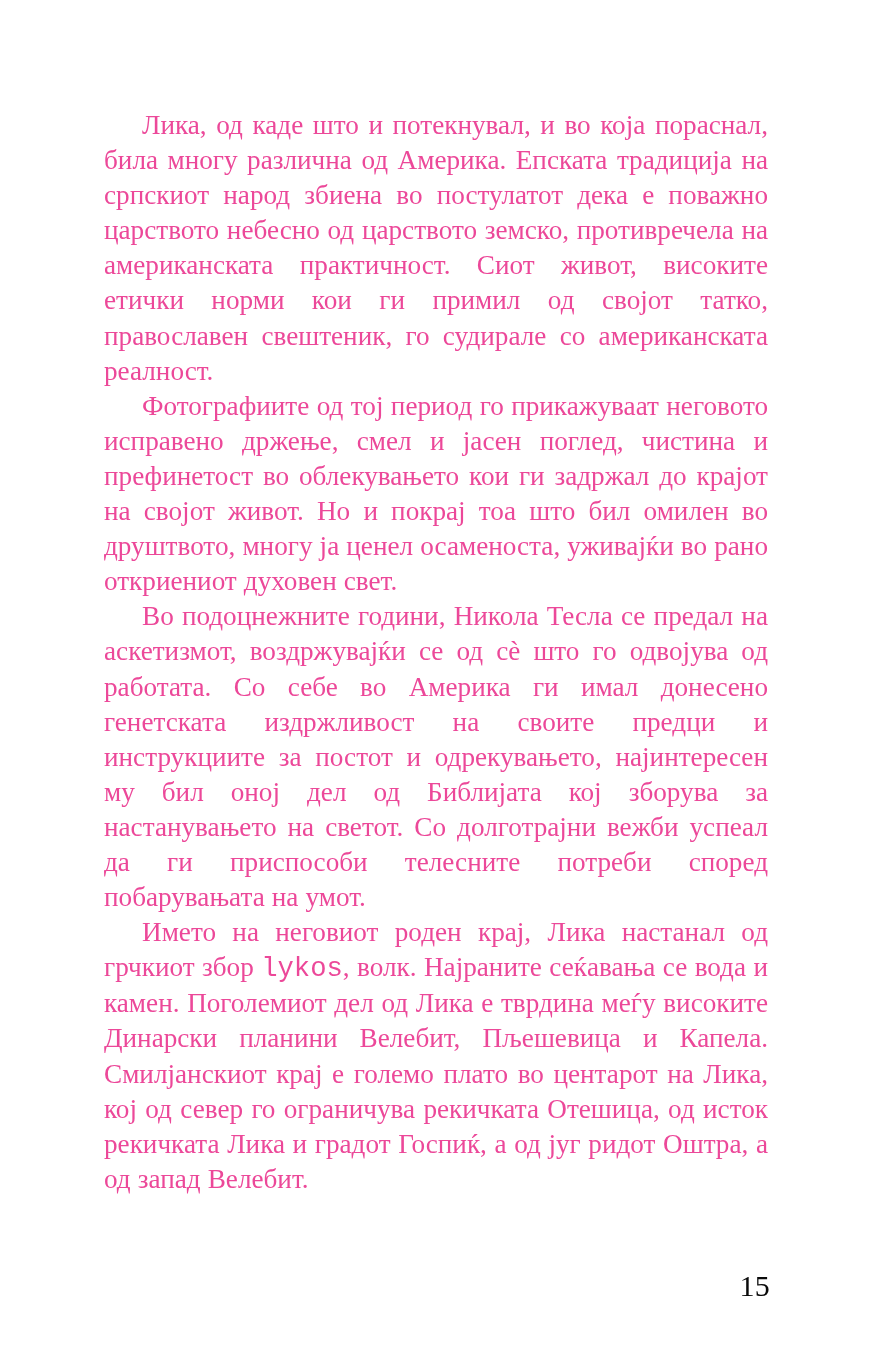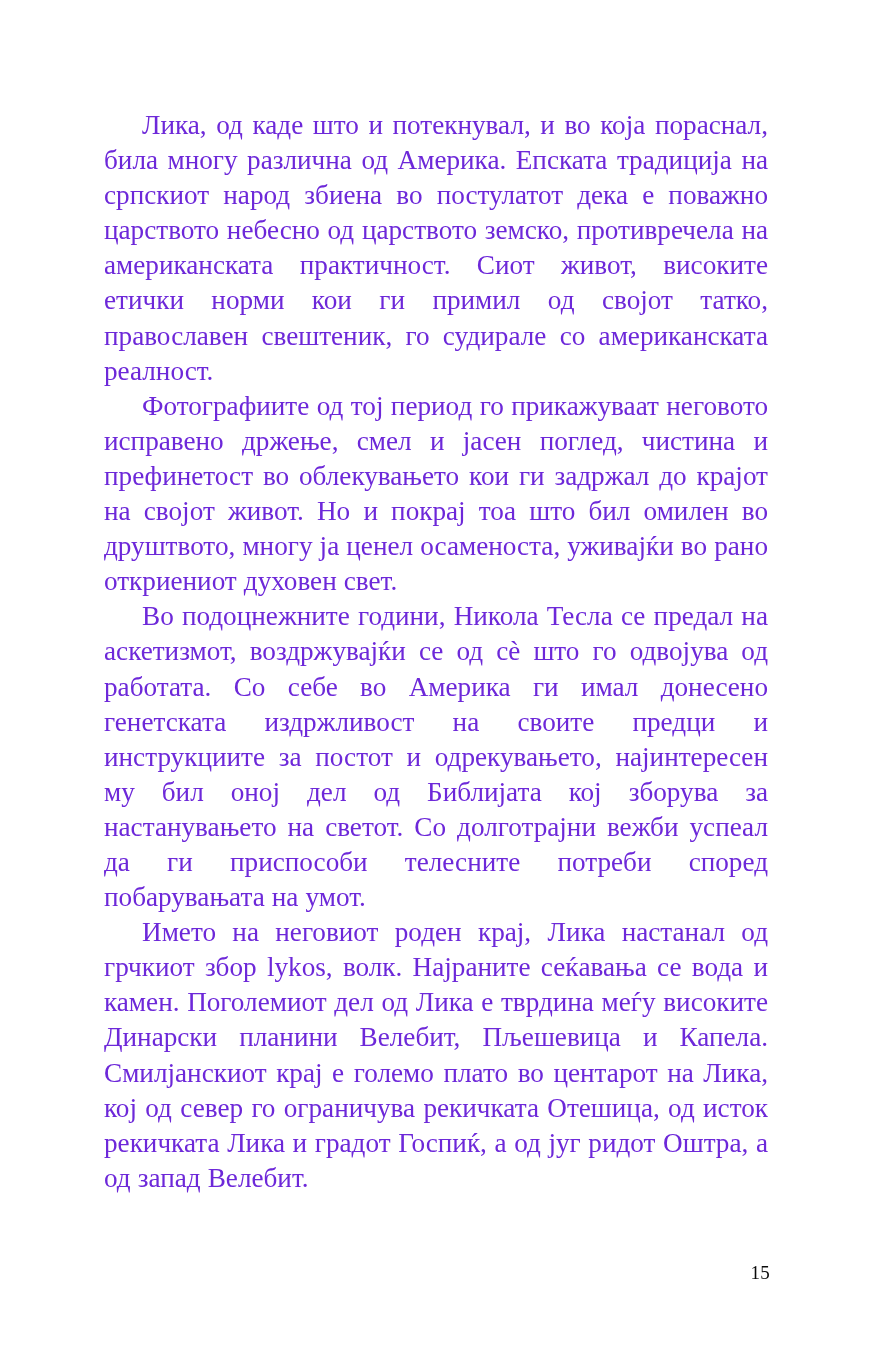--- a/index.html
+++ b/index.html
@@ -22,40 +22,40 @@
     left: 104px;
     top: 108px;
     width: 664px;
   }
   .para {
     margin: 0;
     padding: 0;
     font-family: "Liberation Serif", "DejaVu Serif", serif;
     font-size: 27.2px;
     line-height: 35.1px;
-    color: #6d28d9;
+    color: #ec4899;
     text-align: justify;
     text-justify: inter-word;
     text-indent: 38px;
     -webkit-font-smoothing: antialiased;
     hyphens: none;
     word-spacing: 0.01em;
   }
   .para:last-of-type {
     
   }
   .latin-term {
-    font-family: Liberation Serif, serif;
+    font-family: Liberation Mono, monospace;
   }
   .folio {
     position: absolute;
     right: 108px;
-    bottom: 74px;
+    bottom: 55px;
     font-family: "Liberation Serif", "DejaVu Serif", serif;
-    font-size: 19px;
+    font-size: 30px;
     line-height: 1;
     color: #0a0a0a;
     letter-spacing: 0.2px;
   }
 </style>
 </head>
 <body>
 
 <div class="page">
 

